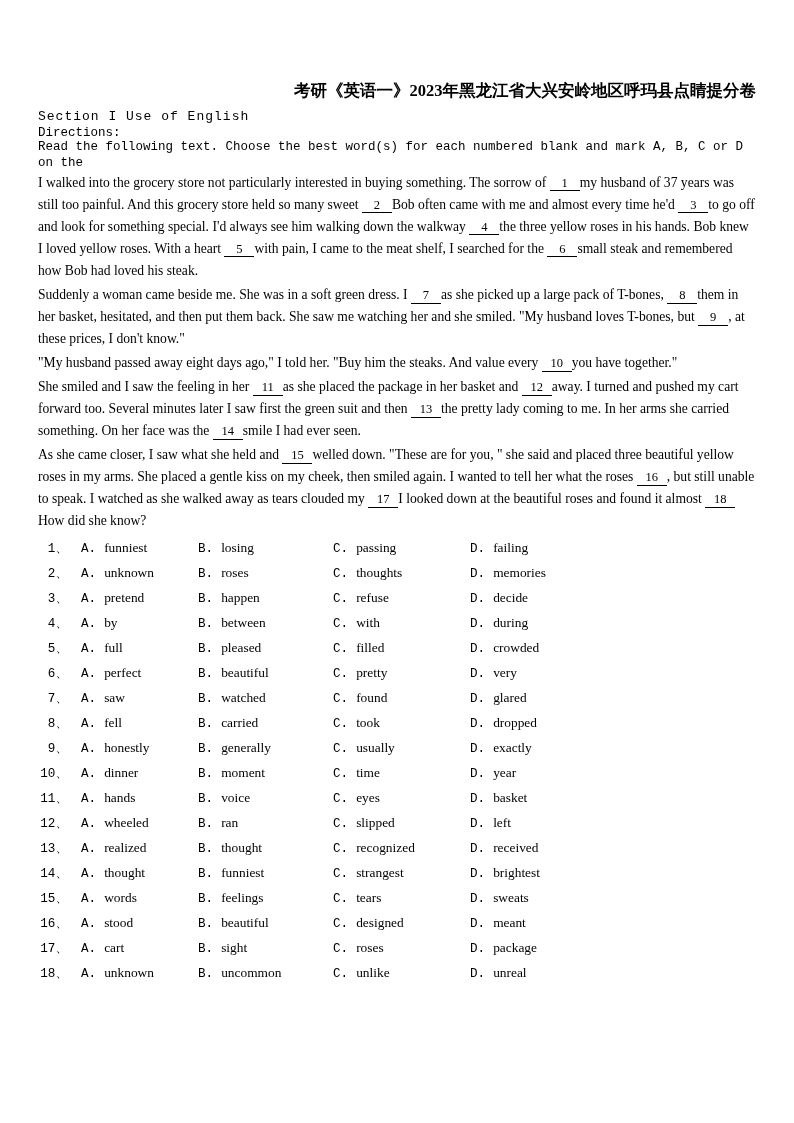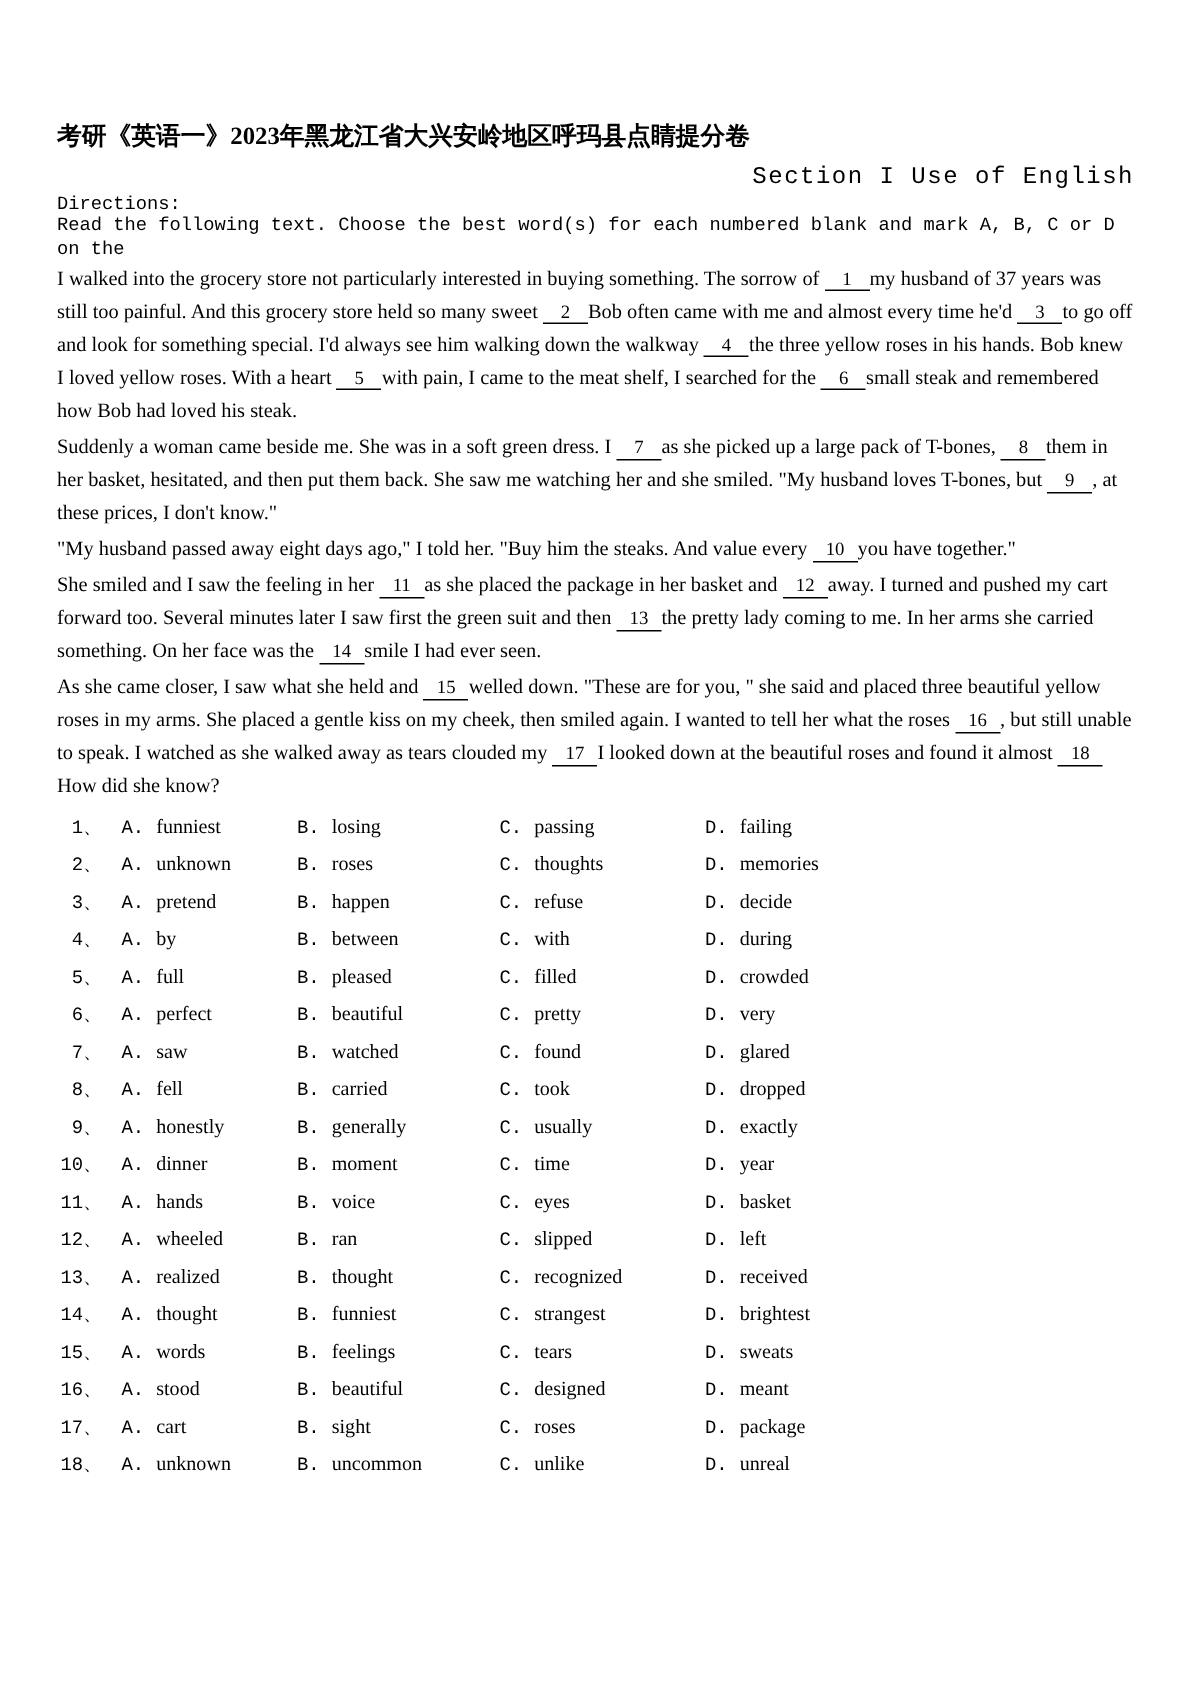--- a/index.html
+++ b/index.html
@@ -16,32 +16,32 @@
   }
   .page {
     position: absolute;
     left: 0; top: 0;
     width: 794px;
     height: 1123px;
     box-sizing: border-box;
     padding: 56px 38px 40px 38px;
   }
   .doc-title {
-    text-align: left;
+    text-align: right;
     font-family: "Liberation Serif", serif;
     font-weight: bold;
     font-size: 16.5px;
     letter-spacing: 0px;
     margin: 24px 0 0 0;
     line-height: 1.3;
   }
   .section-head {
-    text-align: right;
+    text-align: left;
     font-family: "Liberation Mono", monospace;
-    font-size: 16px;
+    font-size: 13px;
     margin: 8px 0 2px 0;
     letter-spacing: 1px;
   }
   .directions-label {
     font-family: "Liberation Mono", monospace;
     font-size: 12.5px;
     margin: 2px 0 0 0;
   }
   .directions-body {
     font-family: "Liberation Mono", monospace;

